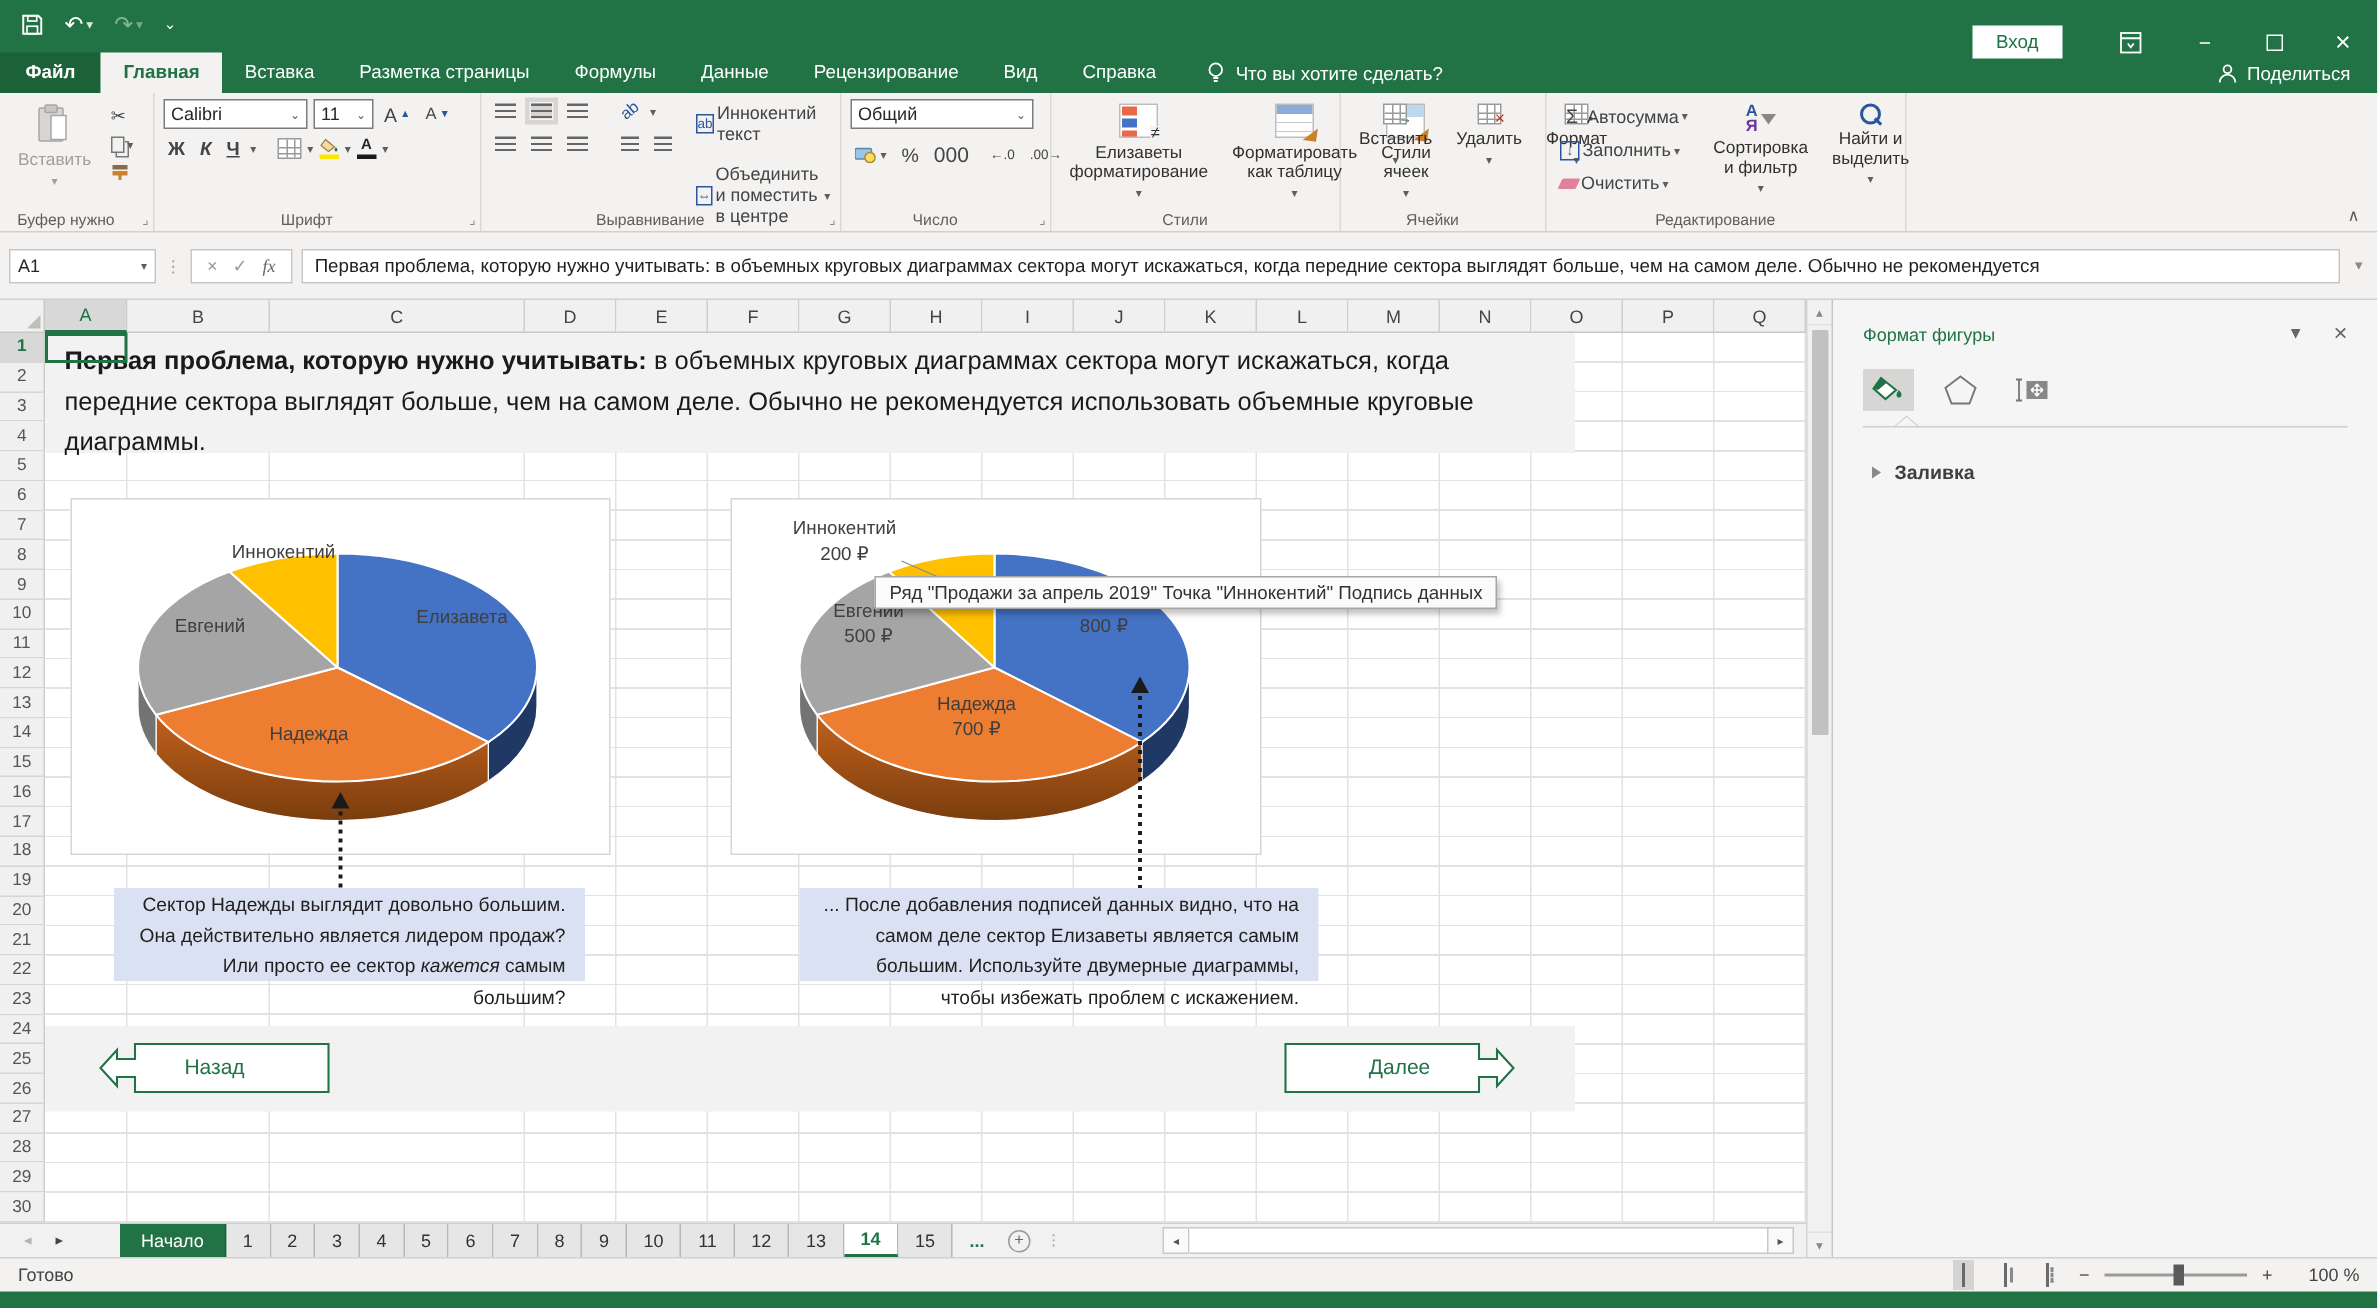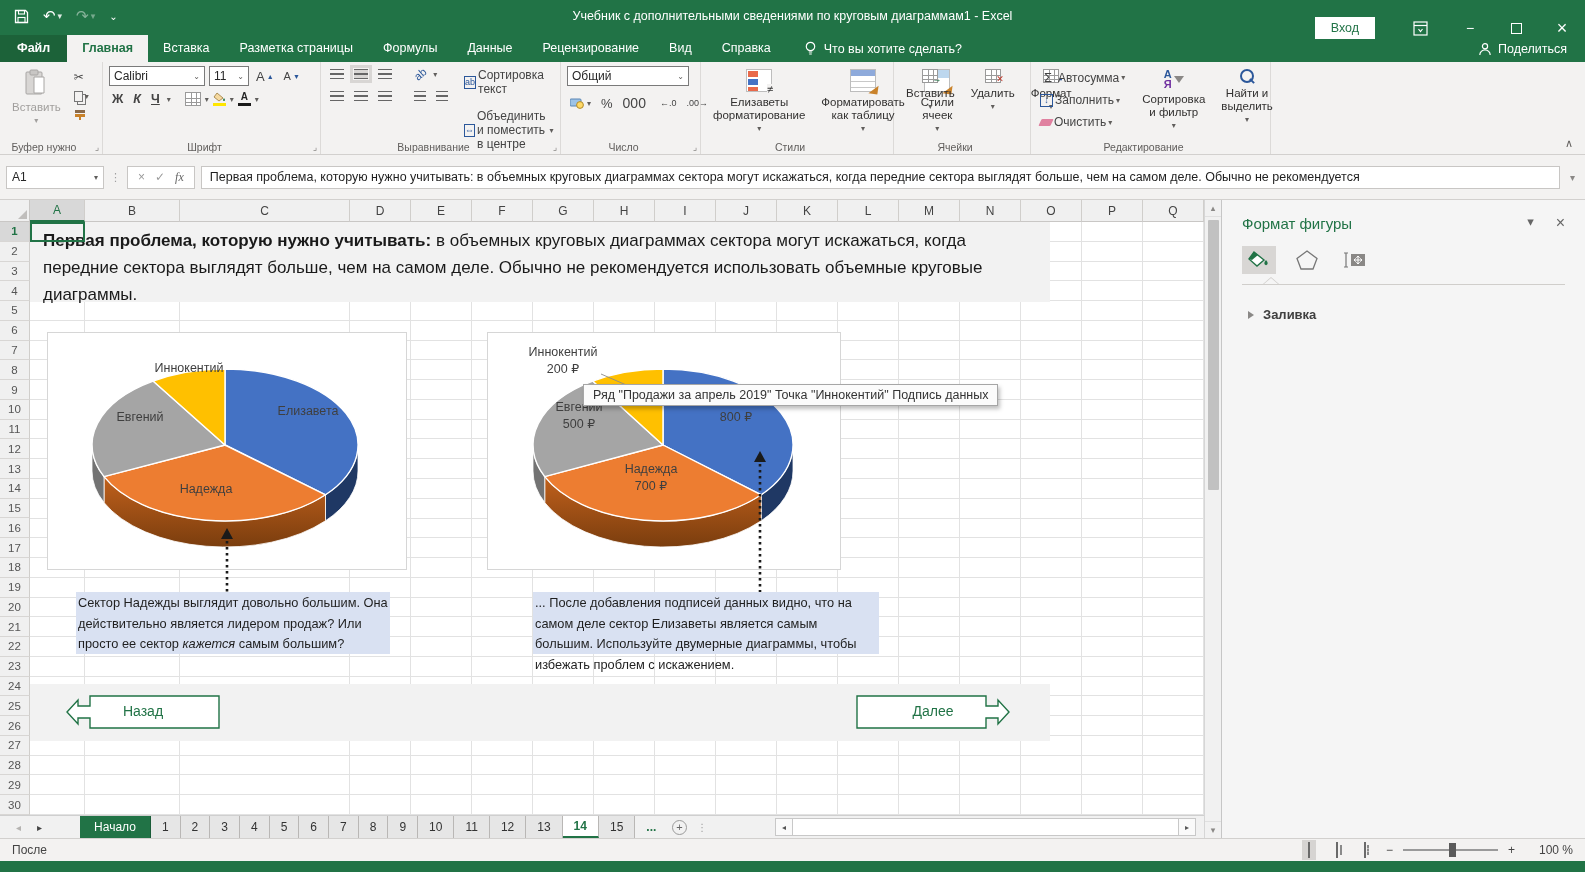--- a/index.html
+++ b/index.html
@@ -93,40 +93,40 @@
   .cells { position:absolute; left:30px; top:22px; width:1174px; height:593px; overflow:hidden; background:
       repeating-linear-gradient(to bottom, transparent 0 18.77px, #e2e2e2 18.77px 19.767px), #fff; }
   .vline { position:absolute; top:0; bottom:0; width:1px; background:#e2e2e2; z-index:1; }
   .band { position:absolute; background:#f2f2f2; z-index:2; }
   .intro { left:0; top:0; width:1020px; height:80px; padding:5px 13px; font-size:17px; line-height:27px; color:#1a1a1a; }
   .navband { left:0; top:462px; width:1020px; height:57px; }
   .a1sel { position:absolute; left:0; top:0; width:55px; height:20px; border:2px solid #217346; z-index:6; pointer-events:none; }
   .chartbox { position:absolute; top:110px; height:238px; background:#fff; border:1px solid #d6d6d6; z-index:3; }
   .chart1 { left:17px; width:360px; }
   .chart2 { left:457px; width:354px; }
-  .notebox { position:absolute; top:370px; height:62px; background:#d9e1f2; z-index:3; font-size:12.8px; line-height:20.5px; color:#1f1f1f; text-align:left; padding:1px 2px; }
+  .notebox { position:absolute; top:370px; height:62px; background:#d9e1f2; z-index:3; font-size:12.8px; line-height:20.5px; color:#1f1f1f; text-align:right; padding:1px 13px; }
   .note1 { left:46px; width:314px; }
   .note2 { left:503px; width:346px; }
   .tooltip { position:absolute; left:553px; top:162px; height:22px; background:#fbfbfb; border:1px solid #a6a6a6; box-shadow:2px 3px 4px rgba(0,0,0,.25); z-index:7; display:flex; align-items:center; padding:0 9px; font-size:12.5px; color:#333; white-space:nowrap; }
   .dotarrow { position:absolute; z-index:4; }
   .navbtn { position:absolute; z-index:3; width:158px; height:38px; }
   .navbtn span { position:absolute; left:0; right:0; top:10px; text-align:center; color:#217346; font-size:14px; }
   .backbtn { left:34px; top:471px; }
   .nextbtn { left:824px; top:471px; }
 
   
   .vscroll { width:17px; height:638px; background:#f1f1f1; border-left:1px solid #d6d6d6; display:flex; flex-direction:column; align-items:center; }
   .varrow { width:17px; height:17px; display:flex; align-items:center; justify-content:center; color:#8a8886; font-size:9px; border-bottom:1px solid #e0e0e0; }
   .varrow.bot { border-top:1px solid #e0e0e0; border-bottom:none; margin-top:auto; }
   .vthumb { width:11px; height:270px; background:#c1c1c1; margin-top:3px; border-radius:1px; }
 
   
   .pane { width:364px; height:638px; background:#f5f5f5; border-left:1px solid #c6c6c6; padding:14px 20px; position:relative; }
   .panehead { display:flex; align-items:center; }
-  .panetitle { font-size:15px; color:#217346; font-weight:400;text-align:right; }
+  .panetitle { font-size:12px; color:#217346; font-weight:400;text-align:right; }
   .panectl { margin-left:auto; color:#666; font-size:13px; display:flex; gap:22px; }
   .paneicons { display:flex; gap:14px; margin-top:14px; align-items:center; }
   .picon { width:34px; height:28px; display:flex; align-items:center; justify-content:center; }
   .picon.sel { background:#d8d6d4; }
   .panediv { position:relative; height:1px; background:#d0cecb; margin:10px 0 14px; }
   .panediv:after { content:""; position:absolute; left:22px; top:-6px; border-left:7px solid transparent; border-right:7px solid transparent; border-bottom:6px solid #f5f5f5; }
   .panediv:before { content:""; position:absolute; left:21px; top:-7px; border-left:8px solid transparent; border-right:8px solid transparent; border-bottom:7px solid #d0cecb; }
   .panerow { display:flex; align-items:center; gap:9px; padding:8px 0 8px 6px; font-size:13px; font-weight:bold; color:#404040; }
   .tri { width:0; height:0; border-top:4.5px solid transparent; border-bottom:4.5px solid transparent; border-left:6px solid #8a8886; }
 
@@ -180,21 +180,20 @@
       <span class="qbtn">
           <span>↶</span>
           <span class="mini">▾</span>
         </span>
       <span class="qbtn dim">
           <span>↷</span>
           <span class="mini">▾</span>
         </span>
       <span class="qbtn" style="font-size:10px;">⌄</span>
     </div>
-    <div class="tb-title">Учебник с дополнительными сведениями по круговым диаграммам1  -  Excel</div>
     <div class="tb-right">
       <span class="signin">Вход</span>
       <span class="winbtn ribopt">
         <svg width="15" height="15" viewBox="0 0 15 15">
             <rect x="1" y="1" width="13" height="13" fill="none" stroke="#fff" stroke-width="1.2"></rect>
             <path d="M1 4.5 h13" stroke="#fff" stroke-width="1.2"></path>
             <path d="M5.5 8 L7.5 10.5 L9.5 8" fill="none" stroke="#fff" stroke-width="1.2"></path>
           </svg>
       </span>
       <span class="winbtn">−</span>
@@ -336,21 +335,21 @@
               <span class="lines" style="width:12px;"></span>
             </span>
           <span class="sbtn">
               <span class="lines" style="width:12px;"></span>
             </span>
         </div>
       </div>
       <div class="col" style="margin-left:6px;">
         <span class="sbtn">
           <span class="fillbox">ab</span>
-          <span>Сортировка текст</span>
+          <span>Иннокентий текст</span>
         </span>
         <span class="sbtn" style="margin-top:6px;">
           <span class="fillbox">⇔</span>
           <span>Объединить и поместить в центре</span>
           <span class="dd">▾</span>
         </span>
       </div>
       <span class="rlabel">Выравнивание</span>
       <span class="launcher">⌟</span>
     </div>
@@ -718,21 +717,21 @@
       </div>
       <div class="panediv"></div>
       <div class="panerow">
         <span class="tri"></span>
         <span>Заливка</span>
       </div>
     </div>
   </div>
 
   <div class="statusbar">
-    <span>После</span>
+    <span>Готово</span>
     <span class="sb-right">
       <span class="viewbtn pressed"><span class="viewico grid"></span></span>
       <span class="viewbtn"><span class="viewico layout"></span></span>
       <span class="viewbtn"><span class="viewico pbreak"></span></span>
       <span class="zoomline">
         <span>−</span>
         <span class="ztrack">
             <span class="zhandle"></span>
           </span>
         <span>+</span>

